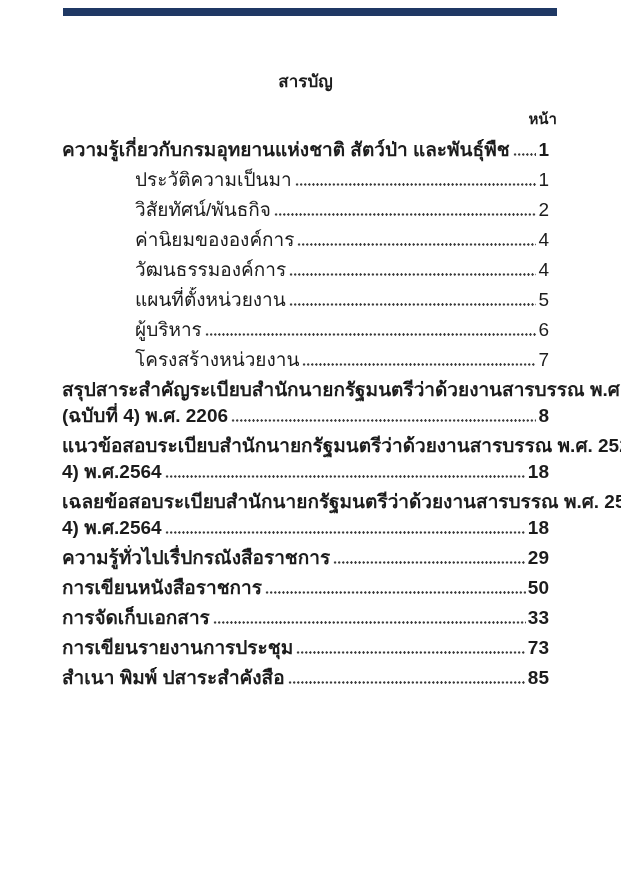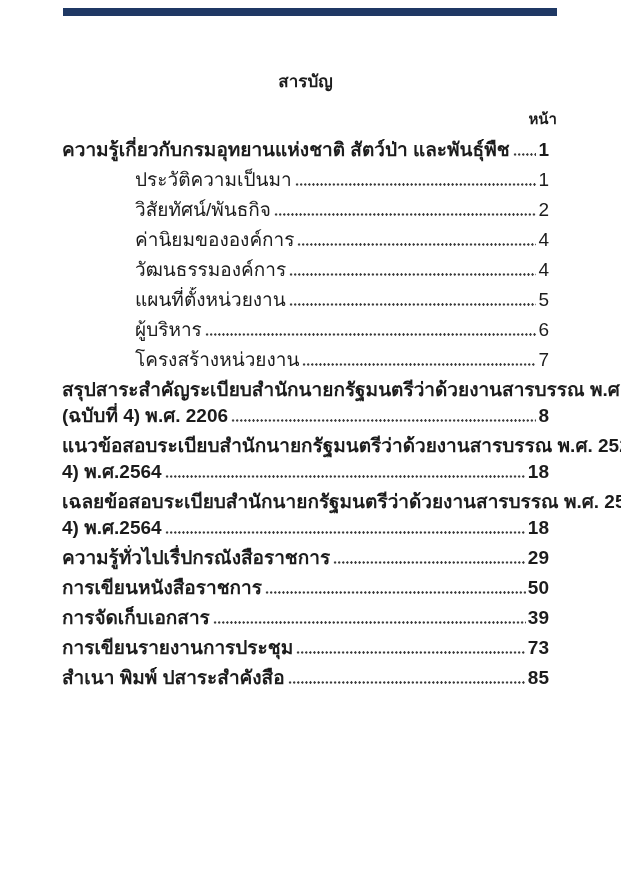--- a/index.html
+++ b/index.html
@@ -165,21 +165,21 @@
         <div class="trow">
           <span class="ttext">การเขียนหนังสือราชการ </span>
           <span class="leader"></span>
           <span class="tpage">50</span>
         </div>
       </div>
       <div class="toc-entry b">
         <div class="trow">
           <span class="ttext">การจัดเก็บเอกสาร</span>
           <span class="leader"></span>
-          <span class="tpage">39</span>
+          <span class="tpage">33</span>
         </div>
       </div>
       <div class="toc-entry b">
         <div class="trow">
           <span class="ttext">การเขียนรายงานการประชุม </span>
           <span class="leader"></span>
           <span class="tpage">73</span>
         </div>
       </div>
       <div class="toc-entry b">

